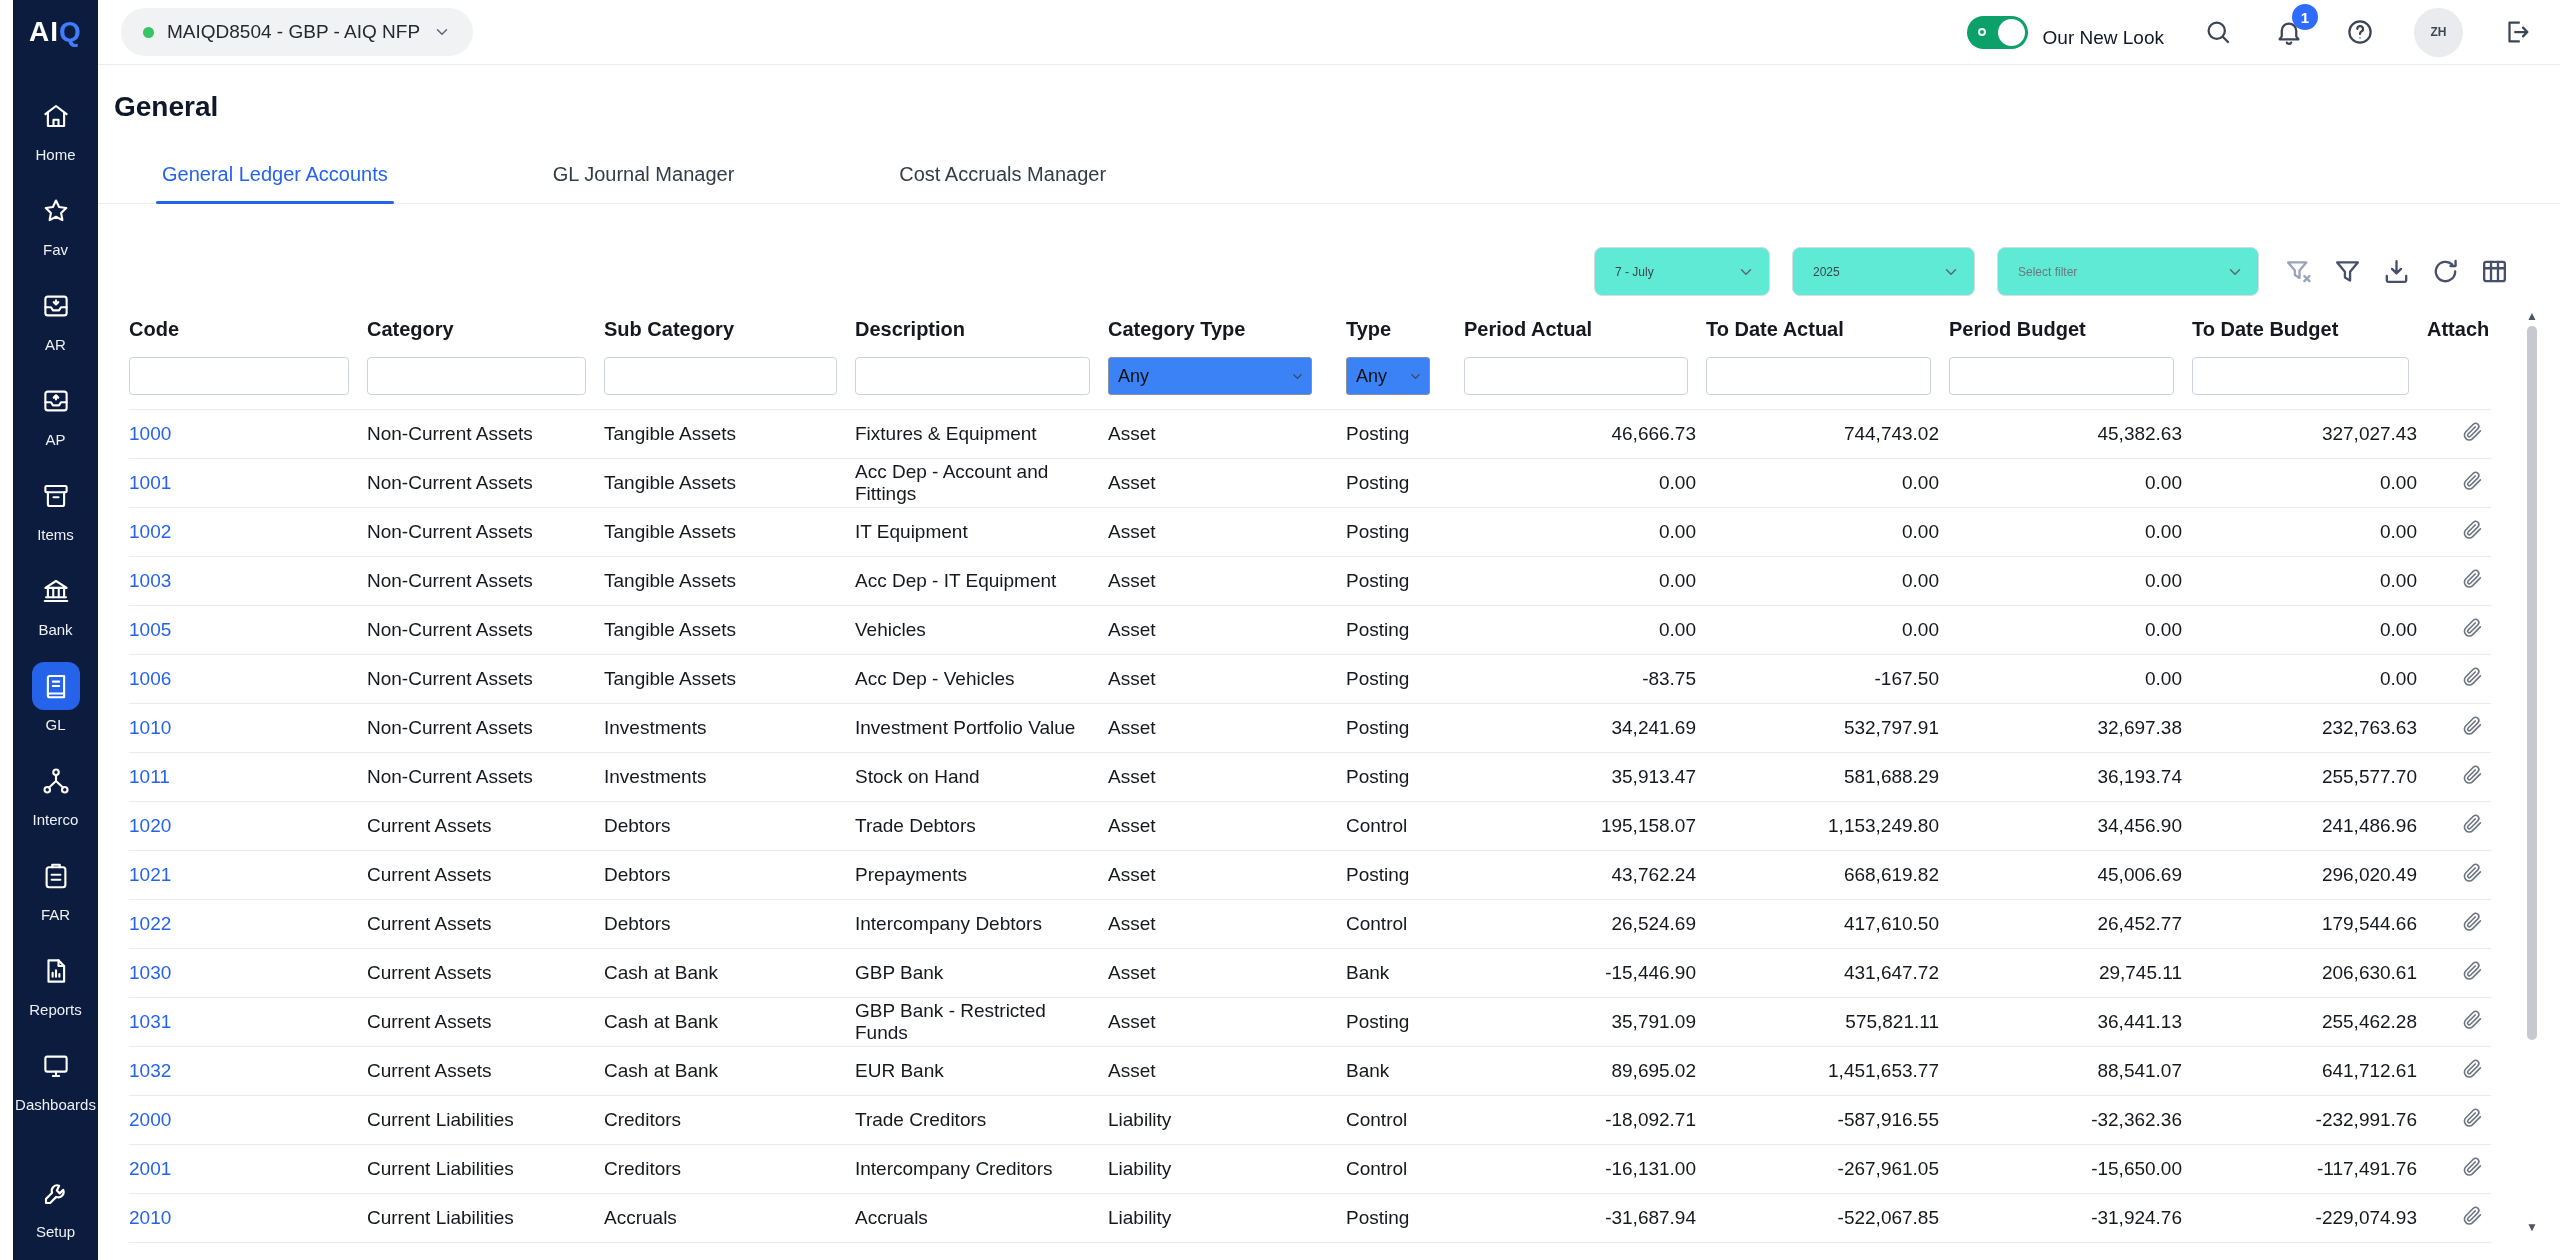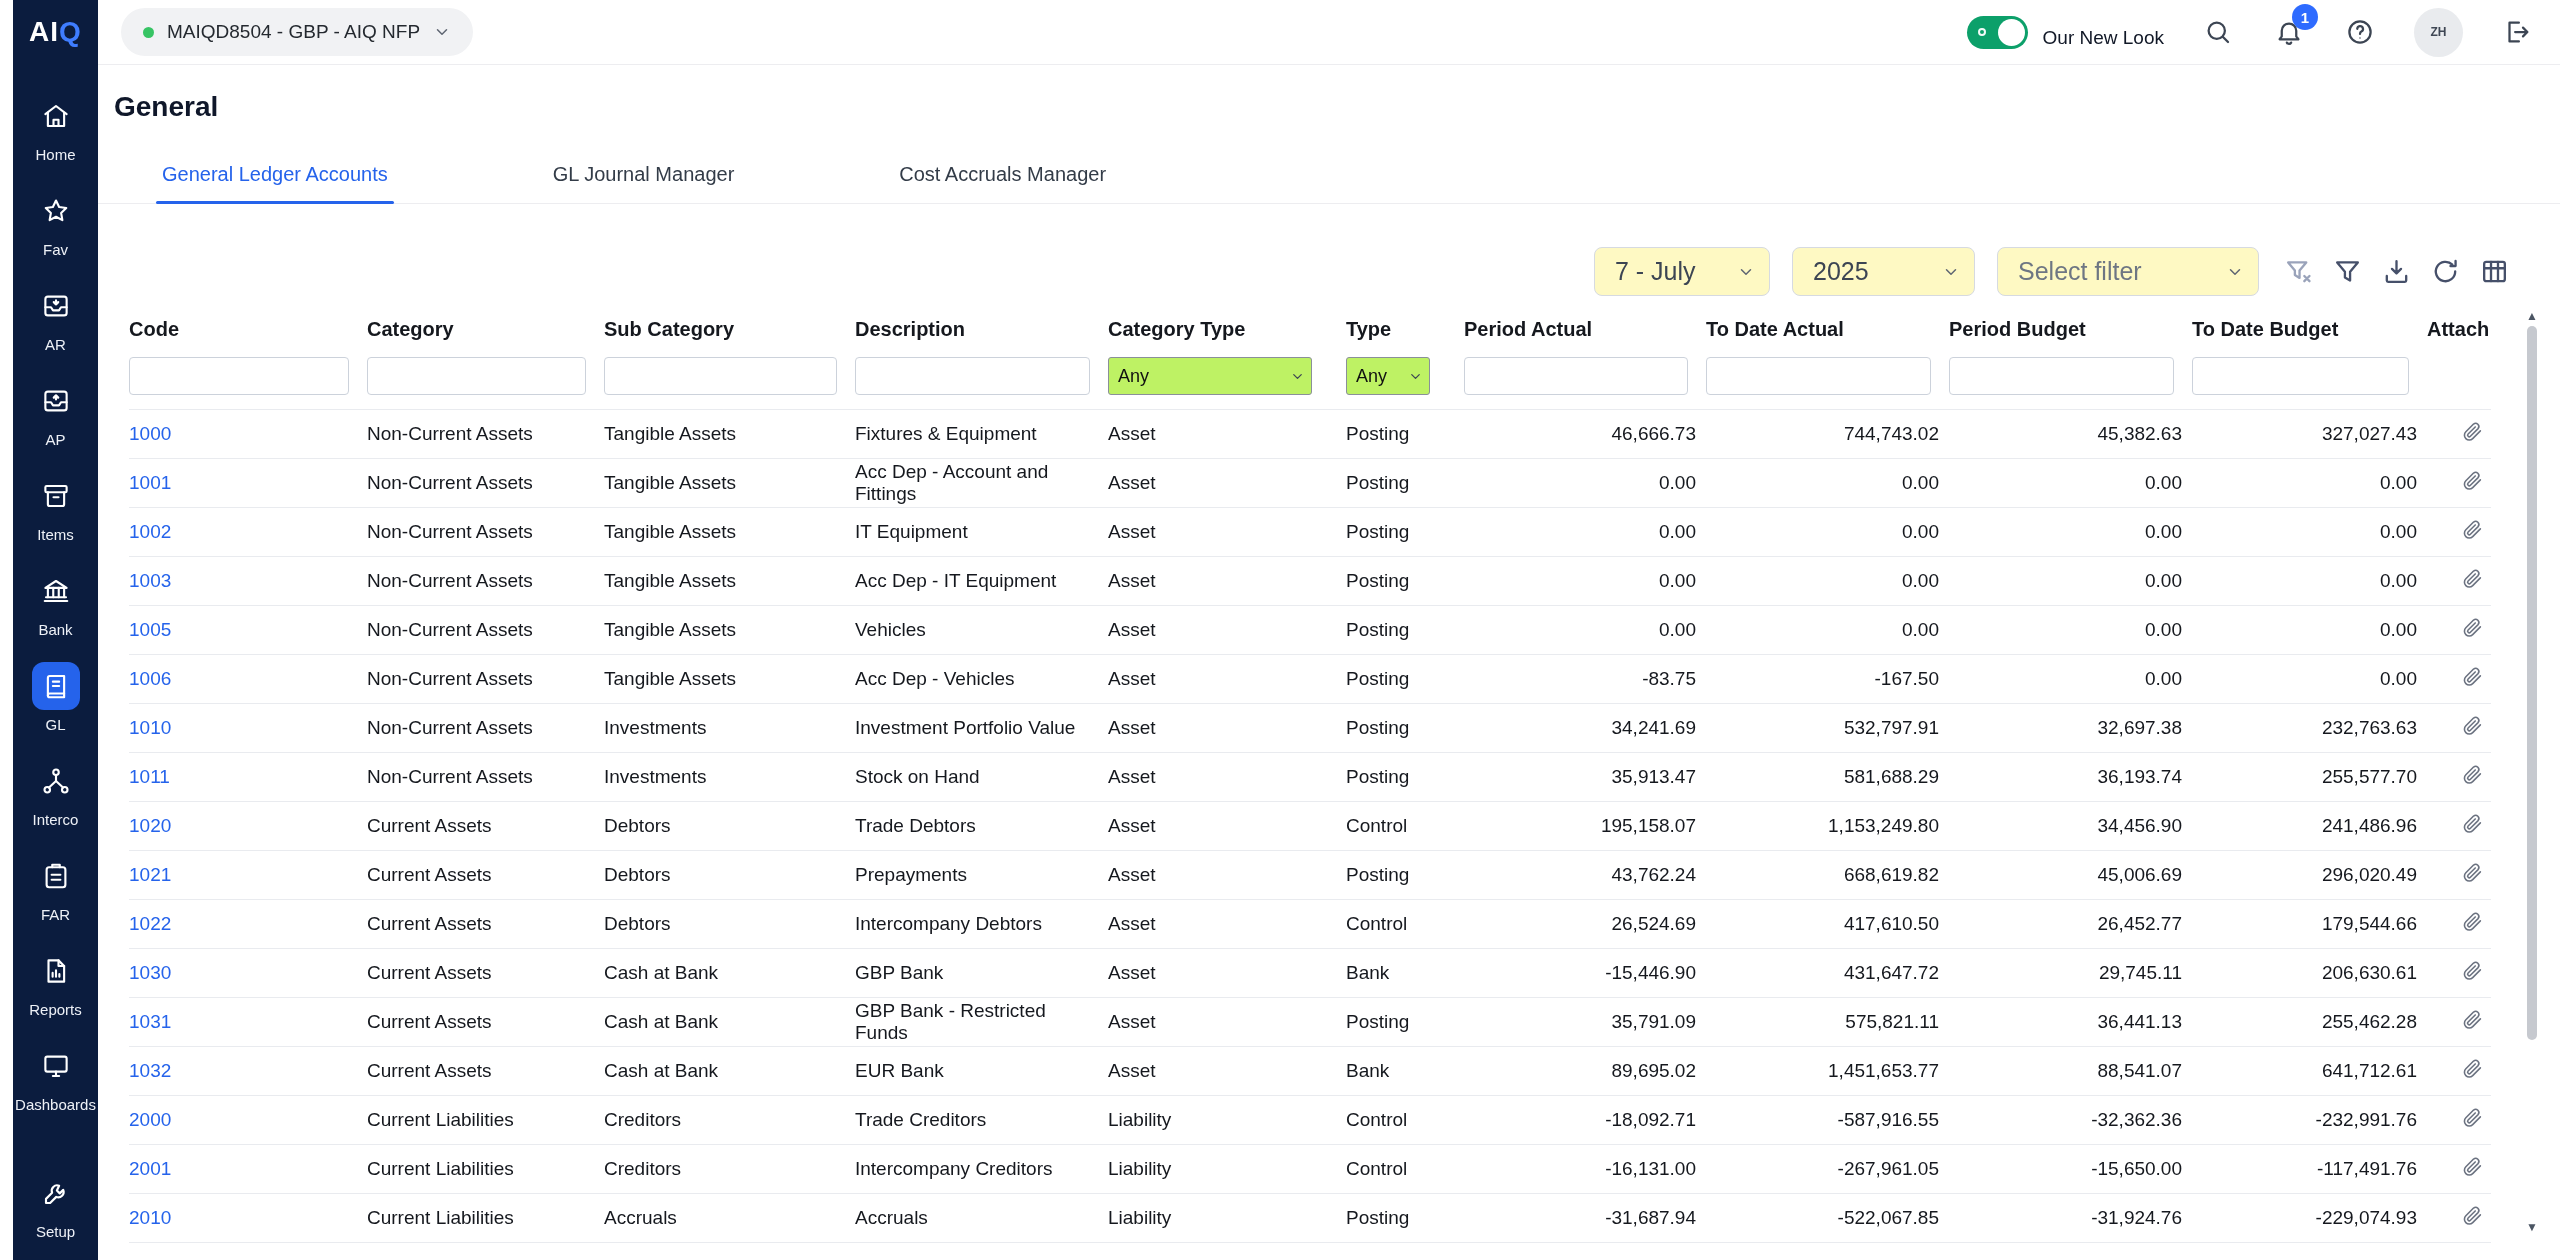--- a/index.html
+++ b/index.html
@@ -62,41 +62,41 @@
   .tab.active::after { content:""; position:absolute; left:-6px; right:-6px; bottom:-1px; height:3px; background:#2563eb; border-radius:2px; }
 
   .toolbar { display:flex; align-items:center; margin-top:43px; padding:0 50px 0 55px; }
   .btns { display:flex; gap:30px; }
   .btn { height:49px; border-radius:8px; font-size:19px; padding:0 25px; border:none; cursor:pointer;
     font-family:inherit; white-space:nowrap; }
   .btn.primary { background:#2547d0; color:#ffffff; }
   .btn.secondary { background:#b9c8f2; color:#20307c; }
   .btn.light { background:#e3e9f7; color:#1f2937; }
   .selects { margin-left:auto; display:flex; gap:22px; }
-  .select { height:49px; border:1px solid #d6dae1; border-radius:8px; background:#fef9c3;
+  .select { height:49px; border:1px solid #d6dae1; border-radius:8px; background:#5eead4;
     display:flex; align-items:center; justify-content:space-between; padding:0 14px 0 20px;
-    font-size:25px; color:#3c4553; cursor:pointer; }
+    font-size:12px; color:#3c4553; cursor:pointer; }
   .select.month { width:176px; }
   .select.year { width:183px; }
   .select.filter { width:262px; color:#6e7683; }
   .tool-icons { display:flex; align-items:center; gap:18px; margin-left:24px; }
   .tool-btn { background:none; border:none; padding:0; cursor:pointer; color:#46506a; width:31px; height:31px; }
   .tool-btn svg { width:31px; height:31px; }
   .tool-btn.muted { color:#9aa3ba; }
 
   
   .gl-table { margin:22px 0 0 44px; border-collapse:collapse; table-layout:fixed; width:2362px; }
   .gl-table th { text-align:left; font-size:20px; font-weight:700; color:#15181e; padding:0 10px 16px 0; }
   .gl-table th.attach { text-align:right; padding-right:6px; }
   .filter-cell { padding:0 18px 14px 0; }
   .filter-input { width:100%; height:38px; border:1px solid #ccd2db; border-radius:4px;
     padding:0 10px; font-size:18px; font-family:inherit; color:#15181e; background:#fff; }
   .filter-select { height:38px; width:calc(100% - 16px); border:1px solid #8a9099; border-radius:3px;
     display:flex; align-items:center; justify-content:space-between; padding:0 6px 0 9px;
-    font-size:18px; color:#111; background:#bef264; cursor:pointer; }
+    font-size:18px; color:#111; background:#3b82f6; cursor:pointer; }
   .fs-chevron svg { width:15px; height:15px; color:#3c4553; display:block; }
   .gl-table tbody td { height:49px; font-size:19px; color:#15181e; border-bottom:1px solid #e9ebef; padding:0 10px 0 0; }
   .gl-table tbody tr:first-child td { border-top:1px solid #e9ebef; }
   .code-link { color:#2563eb; text-decoration:none; cursor:pointer; }
   td.num { text-align:right; }
   td.blue { color:#2563eb; cursor:pointer; }
   td.attach-cell { text-align:right; padding-right:8px !important; }
   .clip-btn { background:none; border:none; cursor:pointer; color:#6b7280; padding:0; }
   .clip-btn svg { width:21px; height:21px; }
 

